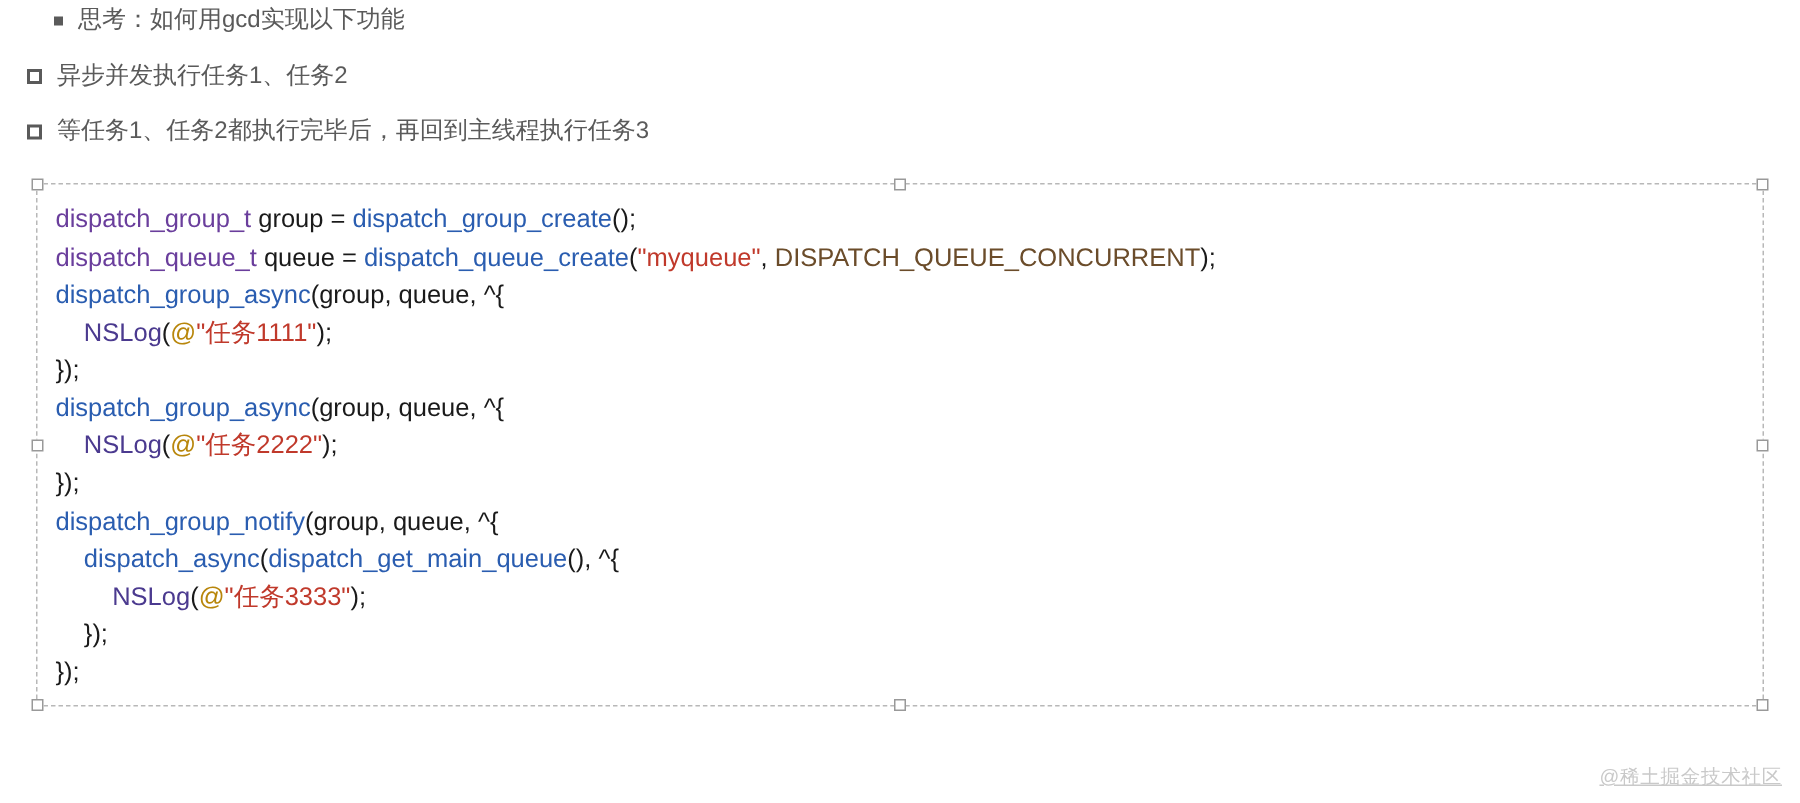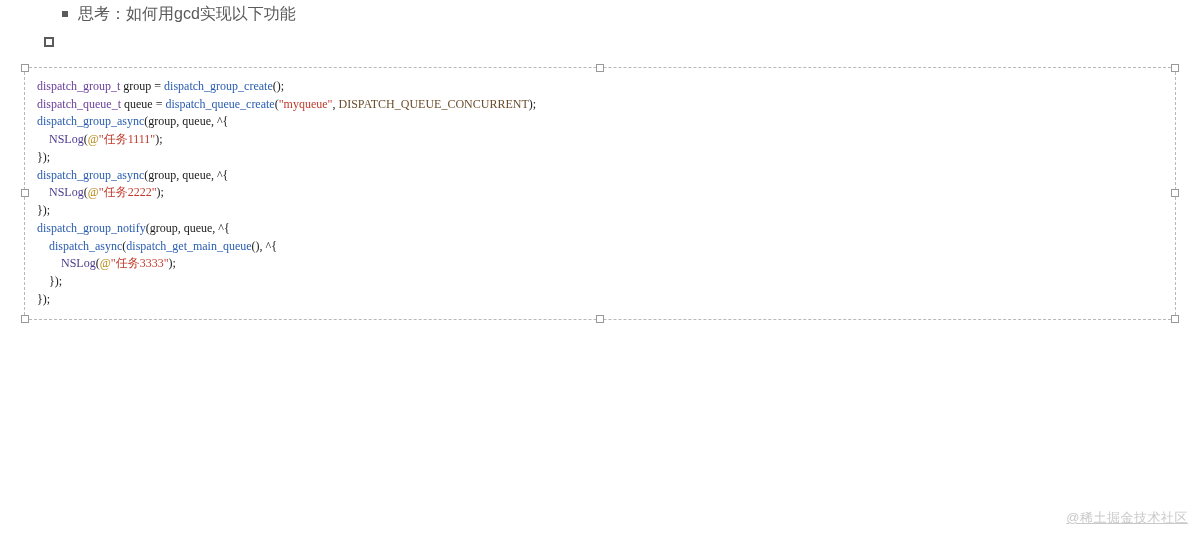--- a/index.html
+++ b/index.html
@@ -9,21 +9,21 @@
     }
     body {
       font-family: -apple-system, BlinkMacSystemFont, "Segoe UI", "PingFang SC", "Hiragino Sans GB", "Microsoft YaHei", sans-serif;
       background: #ffffff;
       padding: 0;
       width: 1200px;
       height: 535px;
       position: relative;
     }
     .bullet-list {
-      padding: 0 44px;
+      padding: 0 18px;
       margin-bottom: 20px;
     }
     .bullet-item {
       display: flex;
       align-items: center;
       margin-bottom: 8px;
       color: #5a5a5a;
       font-size: 16px;
       line-height: 1.8;
     }
@@ -66,22 +66,22 @@
     }
     .handle.tl { top: -4px; left: -4px; }
     .handle.tr { top: -4px; right: -4px; }
     .handle.bl { bottom: -4px; left: -4px; }
     .handle.br { bottom: -4px; right: -4px; }
     .handle.tm { top: -4px; left: 50%; margin-left: -4px; }
     .handle.bm { bottom: -4px; left: 50%; margin-left: -4px; }
     .handle.ml { top: 50%; left: -4px; margin-top: -4px; }
     .handle.mr { top: 50%; right: -4px; margin-top: -4px; }
     pre.code-block {
-      font-family: Liberation Serif, serif;
-      font-size: 12px;
+      font-family: Liberation Sans, sans-serif;
+      font-size: 17px;
       line-height: 1.48;
       white-space: pre;
       color: #333;
       overflow: hidden;
     }
     .c-type { color: #6a3e9c; }
     .c-func { color: #2a5db0; }
     .c-plain { color: #1a1a1a; }
     .c-nslog { color: #4b3a8f; }
     .c-at { color: #b8860b; }
@@ -100,20 +100,25 @@
 </head>
 <body>
 
 <div class="bullet-list">
   <div class="bullet-item sub">
     <span class="bullet-square-filled"></span>
     <span class="bullet-text">思考：如何用gcd实现以下功能</span>
   </div>
   <div class="bullet-item">
     <span class="bullet-square-outline"></span>
+    <span class="bullet-text">异步并发执行任务1、任务2</span>
+  </div>
+  <div class="bullet-item">
+    <span class="bullet-square-outline"></span>
+    <span class="bullet-text">等任务1、任务2都执行完毕后，再回到主线程执行任务3</span>
   </div>
 </div>
 
 <div class="code-container">
   <span class="handle tl"></span>
   <span class="handle tm"></span>
   <span class="handle tr"></span>
   <span class="handle ml"></span>
   <span class="handle mr"></span>
   <span class="handle bl"></span>

